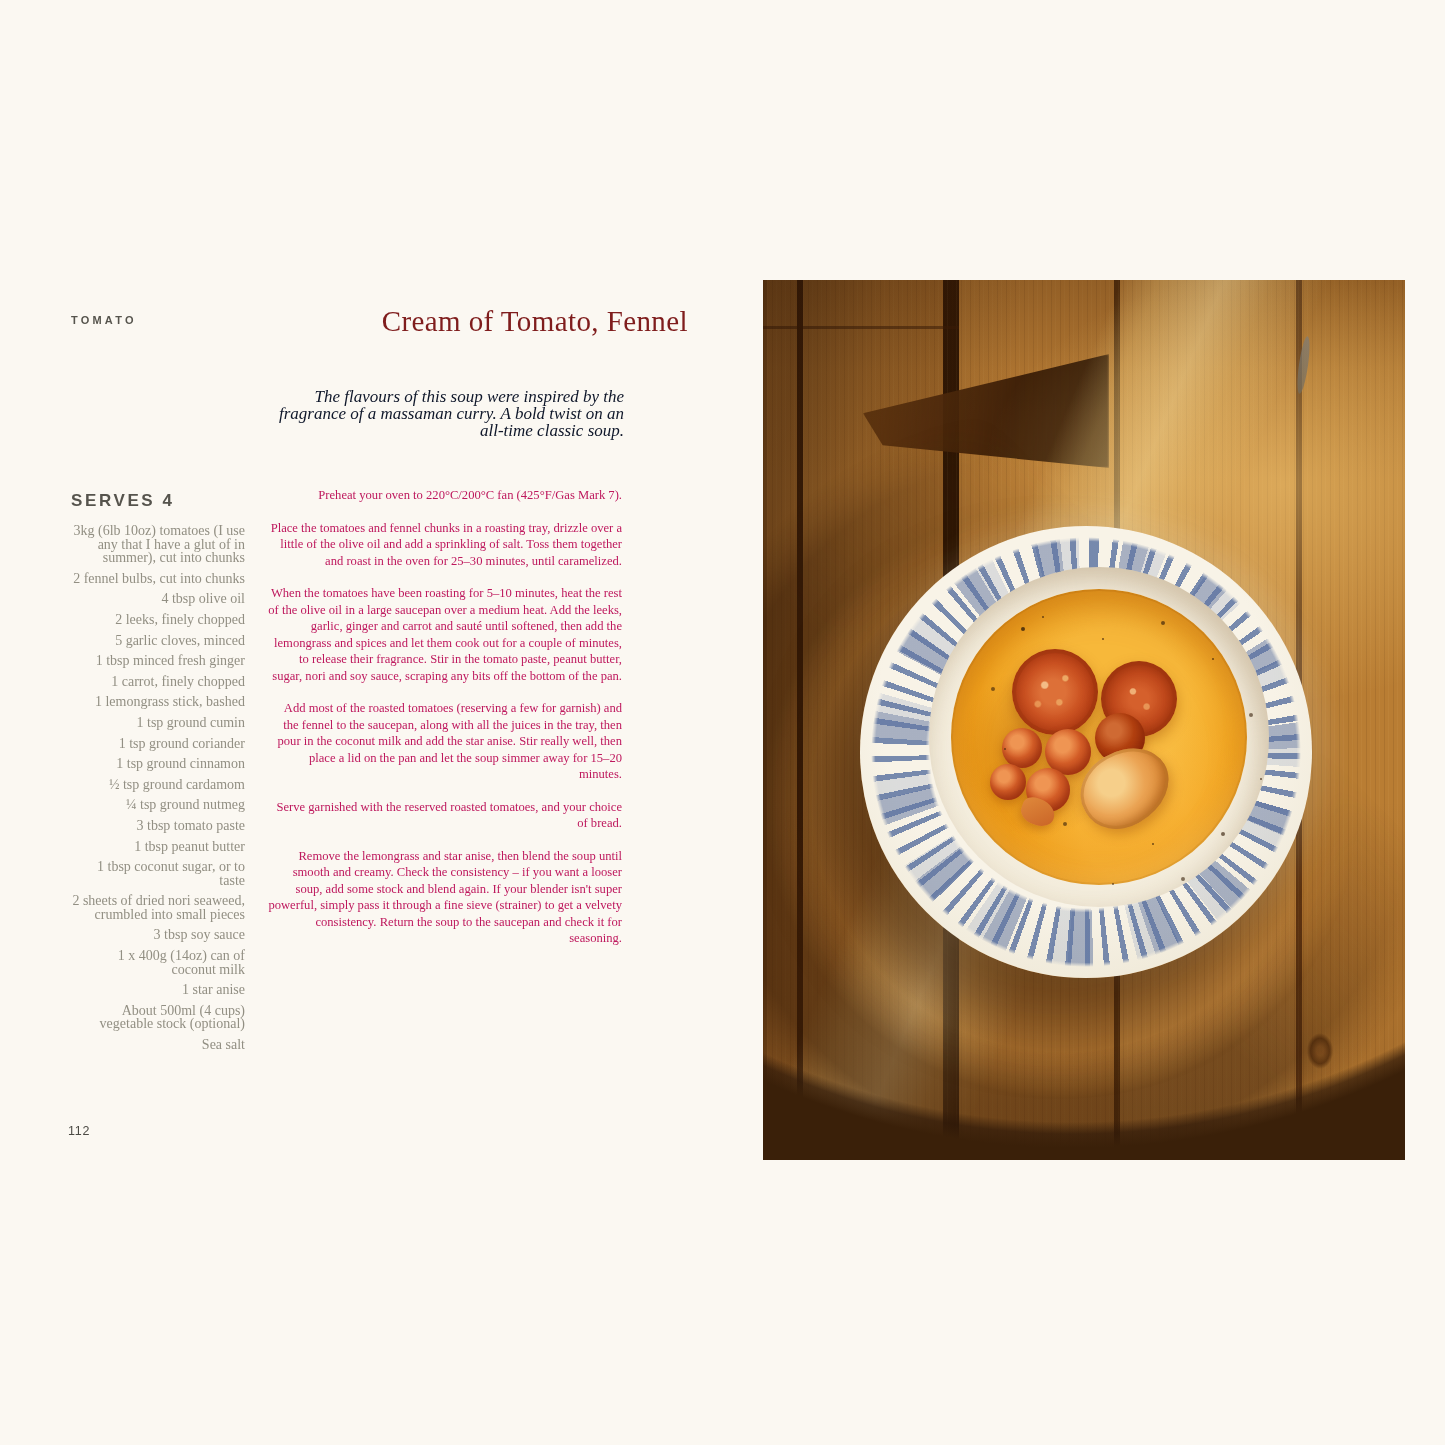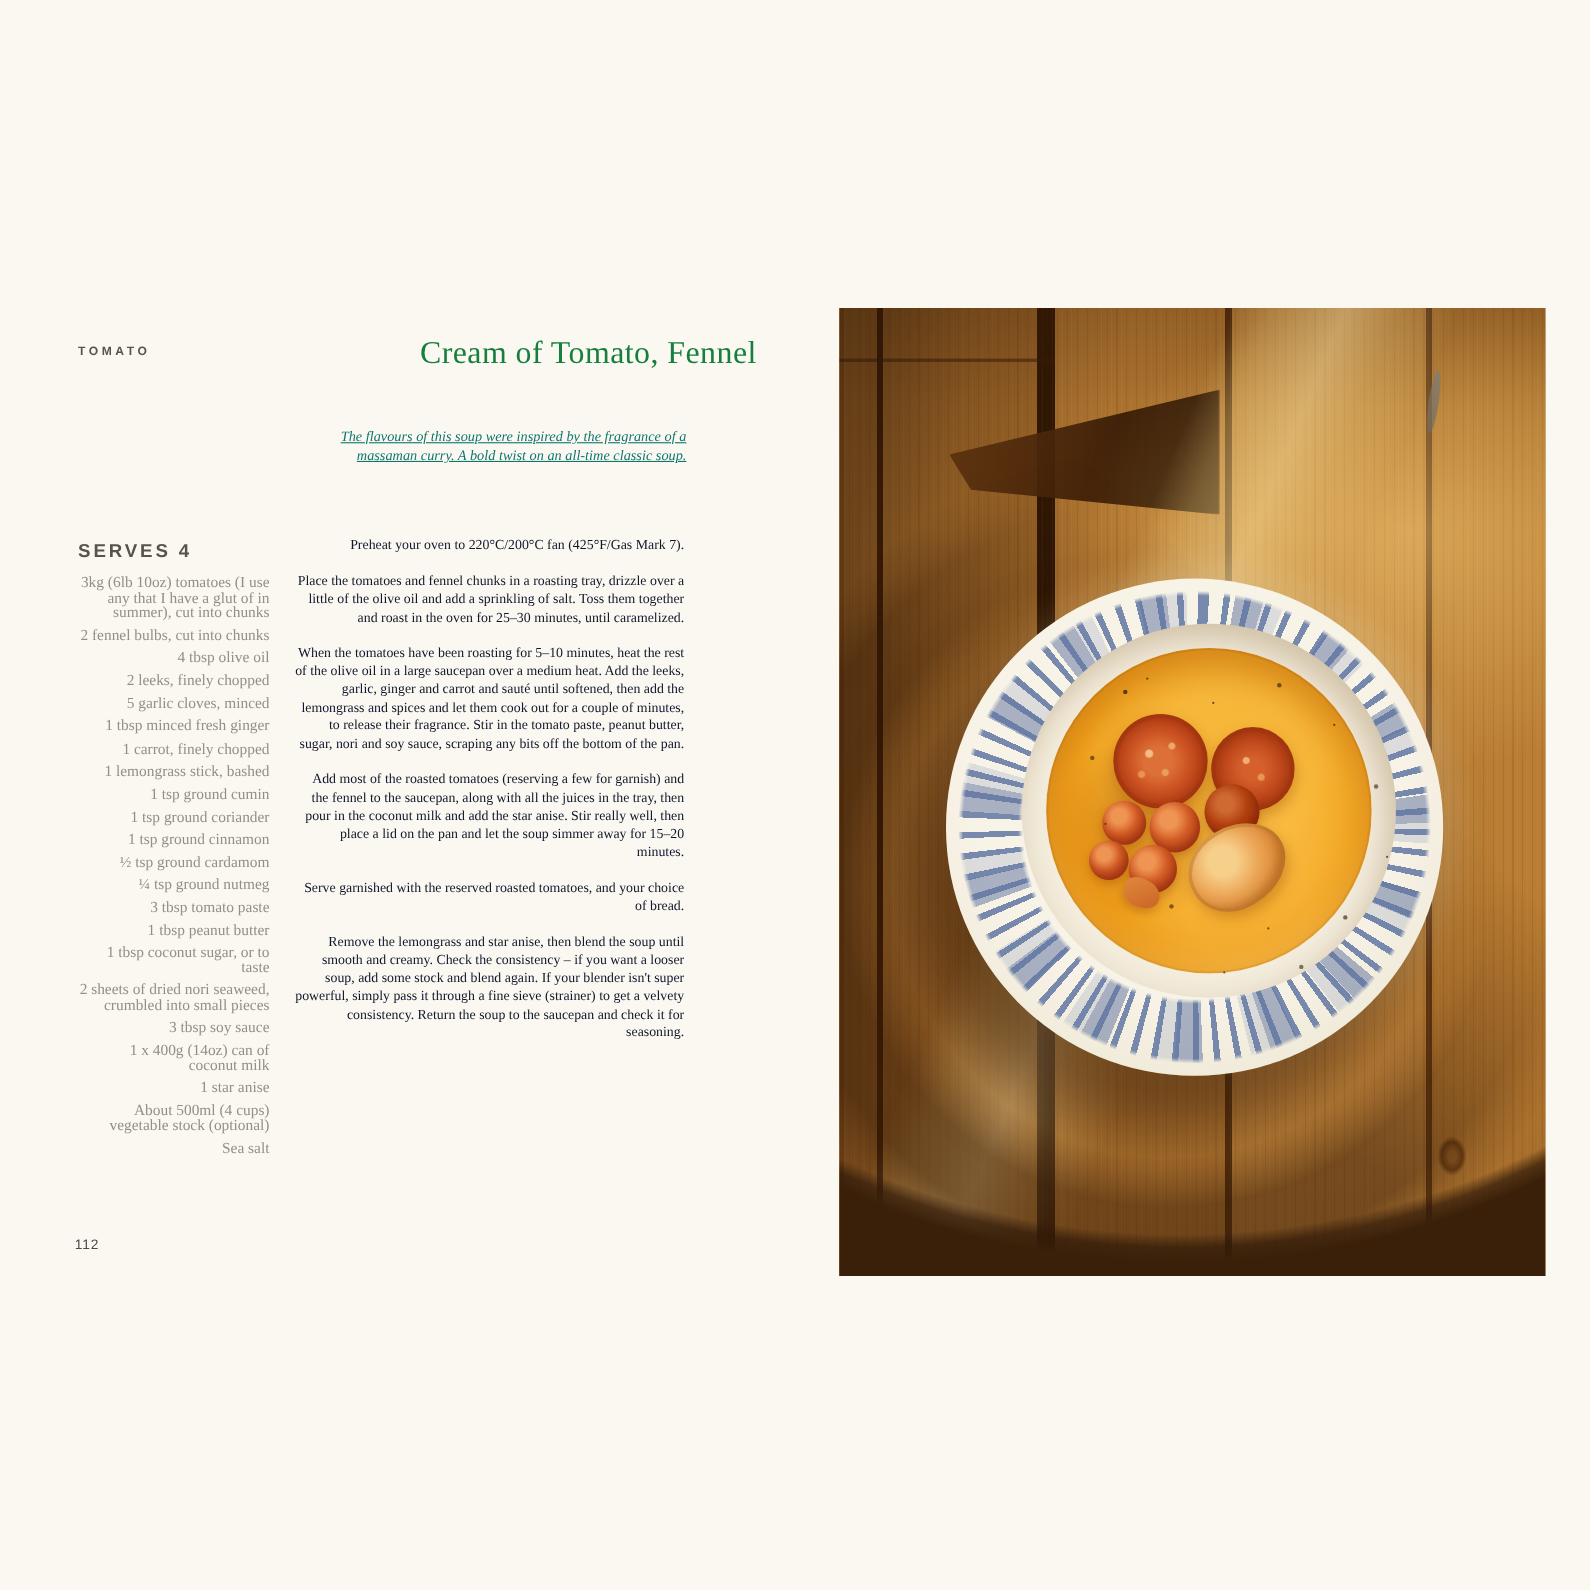--- a/index.html
+++ b/index.html
@@ -14,44 +14,43 @@
   
   .category{
     left:71px;top:314px;
     font-family:"Liberation Sans", sans-serif;
     font-size:11px;letter-spacing:3.2px;font-weight:600;
     color:#56544d;
   }
   .title{
     left:268px;top:303px;width:420px;
     font-size:29px;line-height:37px;font-weight:400;
-    color:#15803d;letter-spacing:0.4px;
+    color:#7f1d1d;letter-spacing:0.4px;
   }
   .intro{
     left:268px;top:388px;width:356px;
-    font-style:italic;font-size:13px;line-height:17px;
-    color:#0f766e;
-    text-decoration:underline;
+    font-style:italic;font-size:17px;line-height:17px;
+    color:#0f172a;
   }
   .serves{
     left:71px;top:491px;
     font-family:"Liberation Sans", sans-serif;
     font-size:17px;letter-spacing:2.6px;font-weight:600;
     color:#56544d;
   }
   .ingredients{
     left:71px;top:524px;width:174px;
     font-size:14px;line-height:13.6px;
     color:#928f83;
   }
   .ingredients .ing{margin:0 0 7px 0;}
   .method{
     left:268px;top:487px;width:354px;
     font-size:12.6px;line-height:16.5px;
-    color:#0f172a;
+    color:#be185d;
   }
   .method .para{margin:0 0 16px 0;}
   .pagenum{
     left:68px;top:1124px;
     font-family:"Liberation Sans", sans-serif;
     font-size:12.5px;letter-spacing:0.8px;
     color:#4b4a44;
   }
 
   

